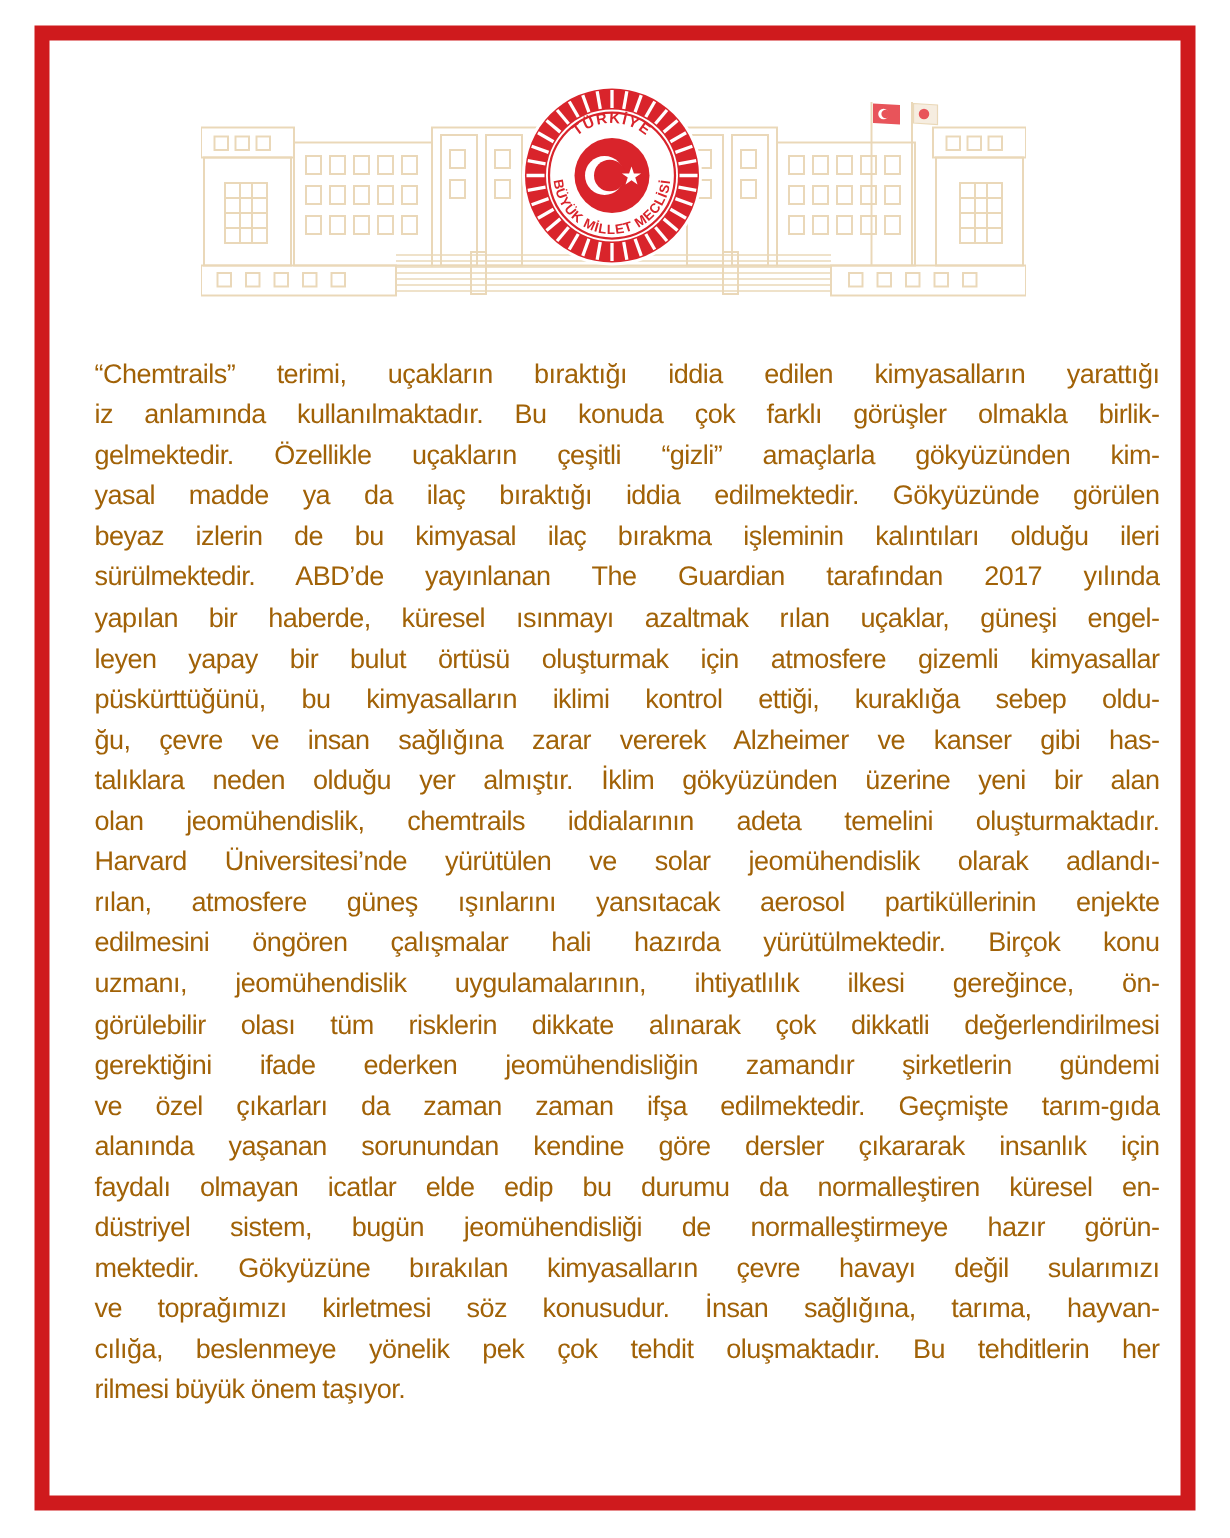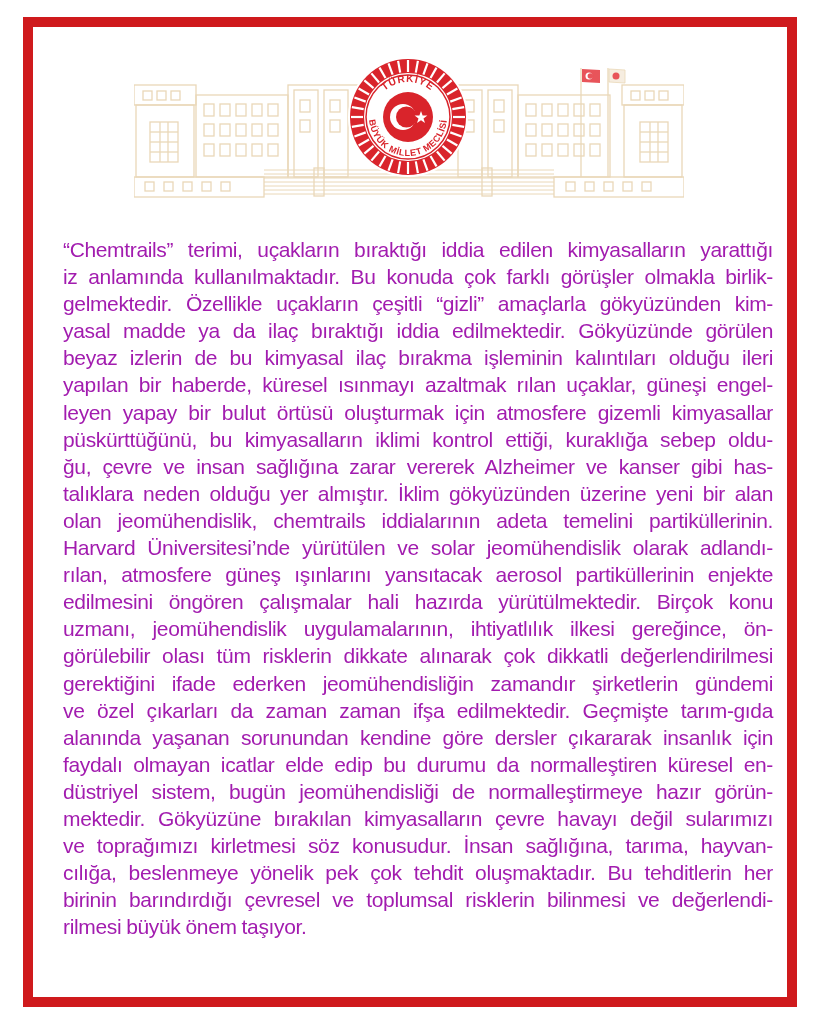--- a/index.html
+++ b/index.html
@@ -1,19 +1,19 @@
 <!DOCTYPE html>
 <html><head>
 <meta charset="utf-8">
 <style>
   html, body { margin:0; padding:0; background:#ffffff; }
   body { width:820px; height:1025px; position:relative; overflow:hidden; font-family:"Liberation Sans", sans-serif; }
   .frame { position:absolute; left:23px; top:17px; width:754px; height:970px; border:10px solid #cf1a1d; background:#fff; }
   .header-art { position:absolute; left:134px; top:60px; width:550px; height:140px; }
-  .body-text { position:absolute; left:63px; top:236px; width:710px; margin:0; color:#a21caf; font-size:21px; line-height:27.1px; letter-spacing:-0.35px; word-spacing:-0.5px; }
+  .body-text { position:absolute; left:63px; top:236px; width:710px; margin:0; color:#a16207; font-size:18px; line-height:27.1px; letter-spacing:-0.35px; word-spacing:-0.5px; }
   .line { display:block; white-space:nowrap; text-align:justify; text-align-last:justify; }
   .line.last { text-align-last:left; }
 </style>
 </head>
 <body>
 
 <div class="frame"></div>
 
 <svg class="header-art" viewBox="0 0 550 140" xmlns="http://www.w3.org/2000/svg">
   <g fill="none" stroke="#ead8b8" stroke-width="1.3">
@@ -191,34 +191,34 @@
   <circle cx="59.5" cy="61" r="10.5" fill="#d9242b"></circle>
   <polygon fill="#fff" points="74,55 75.6,59.6 80.4,59.6 76.5,62.4 78,67 74,64.2 70,67 71.5,62.4 67.6,59.6 72.4,59.6"></polygon>
 </svg>
 
 <div class="body-text">
   <span class="line">“Chemtrails” terimi, uçakların bıraktığı iddia edilen kimyasalların yarattığı</span>
   <span class="line">iz anlamında kullanılmaktadır. Bu konuda çok farklı görüşler olmakla birlik-</span>
   <span class="line">gelmektedir. Özellikle uçakların çeşitli “gizli” amaçlarla gökyüzünden kim-</span>
   <span class="line">yasal madde ya da ilaç bıraktığı iddia edilmektedir. Gökyüzünde görülen</span>
   <span class="line">beyaz izlerin de bu kimyasal ilaç bırakma işleminin kalıntıları olduğu ileri</span>
+  <span class="line">sürülmektedir. ABD’de yayınlanan The Guardian tarafından 2017 yılında</span>
   <span class="line">yapılan bir haberde, küresel ısınmayı azaltmak rılan uçaklar, güneşi engel-</span>
   <span class="line">leyen yapay bir bulut örtüsü oluşturmak için atmosfere gizemli kimyasallar</span>
   <span class="line">püskürttüğünü, bu kimyasalların iklimi kontrol ettiği, kuraklığa sebep oldu-</span>
   <span class="line">ğu, çevre ve insan sağlığına zarar vererek Alzheimer ve kanser gibi has-</span>
   <span class="line">talıklara neden olduğu yer almıştır. İklim gökyüzünden üzerine yeni bir alan</span>
-  <span class="line">olan jeomühendislik, chemtrails iddialarının adeta temelini partiküllerinin.</span>
+  <span class="line">olan jeomühendislik, chemtrails iddialarının adeta temelini oluşturmaktadır.</span>
   <span class="line">Harvard Üniversitesi’nde yürütülen ve solar jeomühendislik olarak adlandı-</span>
   <span class="line">rılan, atmosfere güneş ışınlarını yansıtacak aerosol partiküllerinin enjekte</span>
   <span class="line">edilmesini öngören çalışmalar hali hazırda yürütülmektedir. Birçok konu</span>
   <span class="line">uzmanı, jeomühendislik uygulamalarının, ihtiyatlılık ilkesi gereğince, ön-</span>
   <span class="line">görülebilir olası tüm risklerin dikkate alınarak çok dikkatli değerlendirilmesi</span>
   <span class="line">gerektiğini ifade ederken jeomühendisliğin zamandır şirketlerin gündemi</span>
   <span class="line">ve özel çıkarları da zaman zaman ifşa edilmektedir. Geçmişte tarım-gıda</span>
   <span class="line">alanında yaşanan sorunundan kendine göre dersler çıkararak insanlık için</span>
   <span class="line">faydalı olmayan icatlar elde edip bu durumu da normalleştiren küresel en-</span>
   <span class="line">düstriyel sistem, bugün jeomühendisliği de normalleştirmeye hazır görün-</span>
   <span class="line">mektedir. Gökyüzüne bırakılan kimyasalların çevre havayı değil sularımızı</span>
   <span class="line">ve toprağımızı kirletmesi söz konusudur. İnsan sağlığına, tarıma, hayvan-</span>
   <span class="line">cılığa, beslenmeye yönelik pek çok tehdit oluşmaktadır. Bu tehditlerin her</span>
-  <span class="line">birinin barındırdığı çevresel ve toplumsal risklerin bilinmesi ve değerlendi-</span>
   <span class="line last">rilmesi büyük önem taşıyor.</span>
 </div>
 
 </body></html>

